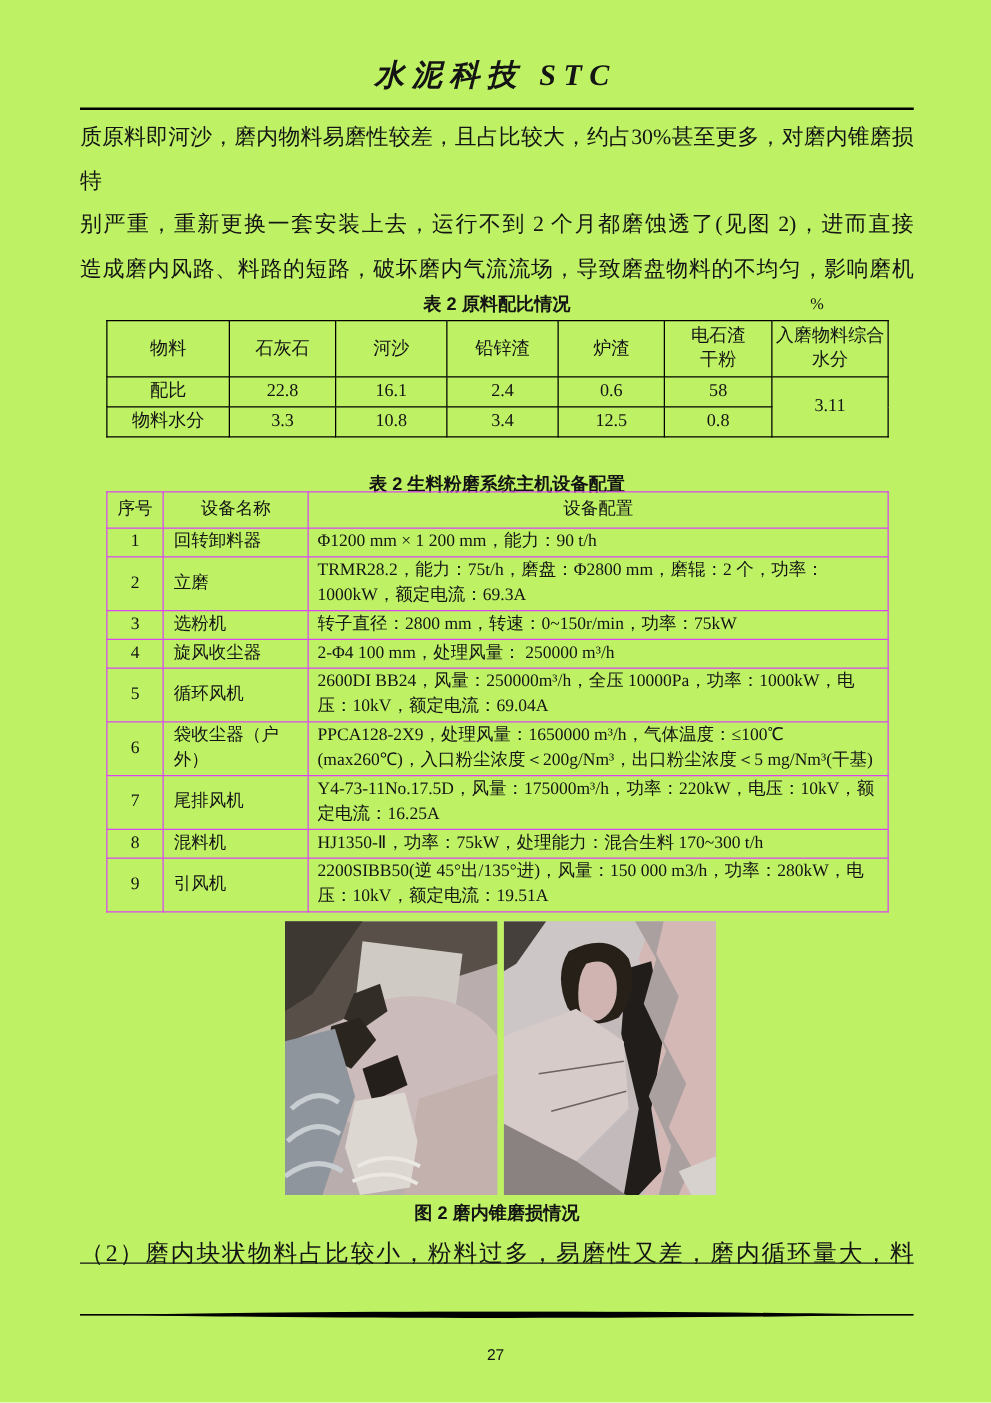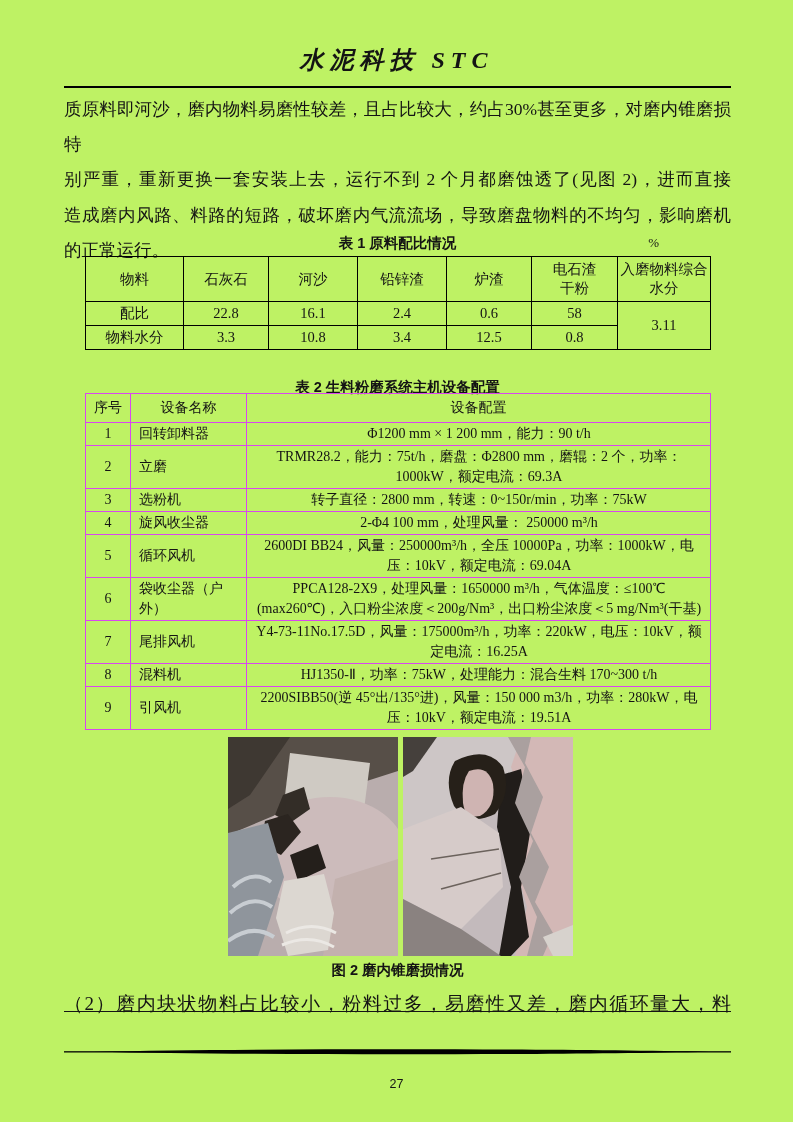--- a/index.html
+++ b/index.html
@@ -34,21 +34,21 @@
 
   .t2-caption {
     position:absolute; top:370px; left:64px; width:667px; text-align:center;
     font-family:"Liberation Sans", sans-serif; font-weight:bold; font-size:14.5px;margin-top:8px;
   }
   .t2 { position:absolute; top:393px; left:85px; width:625px; font-size:14px; }
   .t2 th, .t2 td { border:1px solid #d946ef; font-weight:normal; line-height:20px; padding:1px 5px; }
   .t2 thead th { height:26px; text-align:center; }
   .t2 td.no { text-align:center; }
   .t2 td.name { text-align:left; padding-left:8px; }
-  .t2 td.cfg { text-align:center; padding-left:7px; padding-right:6px; }
+  .t2 td.cfg { text-align:left; padding-left:7px; padding-right:6px; }
 
   .photos { position:absolute; top:737px; left:228px; display:flex; gap:5px; }
   .photos svg { display:block; }
 
   .fig-caption {
     position:absolute; top:961px; left:64px; width:667px; text-align:center;
     font-family:"Liberation Sans", sans-serif; font-weight:bold; font-size:14.5px;
   }
   .para2 {
     position:absolute; top:987px; left:64px; width:667px;
@@ -70,25 +70,24 @@
 
 <div class="page">
 
   <div class="journal-title">水泥科技 STC</div>
   <div class="header-rule"></div>
 
   <div class="intro">
     <div class="jline">质原料即河沙，磨内物料易磨性较差，且占比较大，约占30%甚至更多，对磨内锥磨损特</div>
     <div class="jline">别严重，重新更换一套安装上去，运行不到 2 个月都磨蚀透了(见图 2)，进而直接</div>
     <div class="jline">造成磨内风路、料路的短路，破坏磨内气流流场，导致磨盘物料的不均匀，影响磨机</div>
-    <div class="jline last">的正常运行。</div>
   </div>
 
   <div class="t1-caption">
-    <span>表 1 原料配比情况</span>
+    <span>表 2 原料配比情况</span>
     <span class="t1-unit">%</span>
   </div>
 
   <table class="t1">
     <colgroup>
       <col style="width:98px">
         <col style="width:85px">
         <col style="width:89px">
         <col style="width:89px">
       <col style="width:85px">

